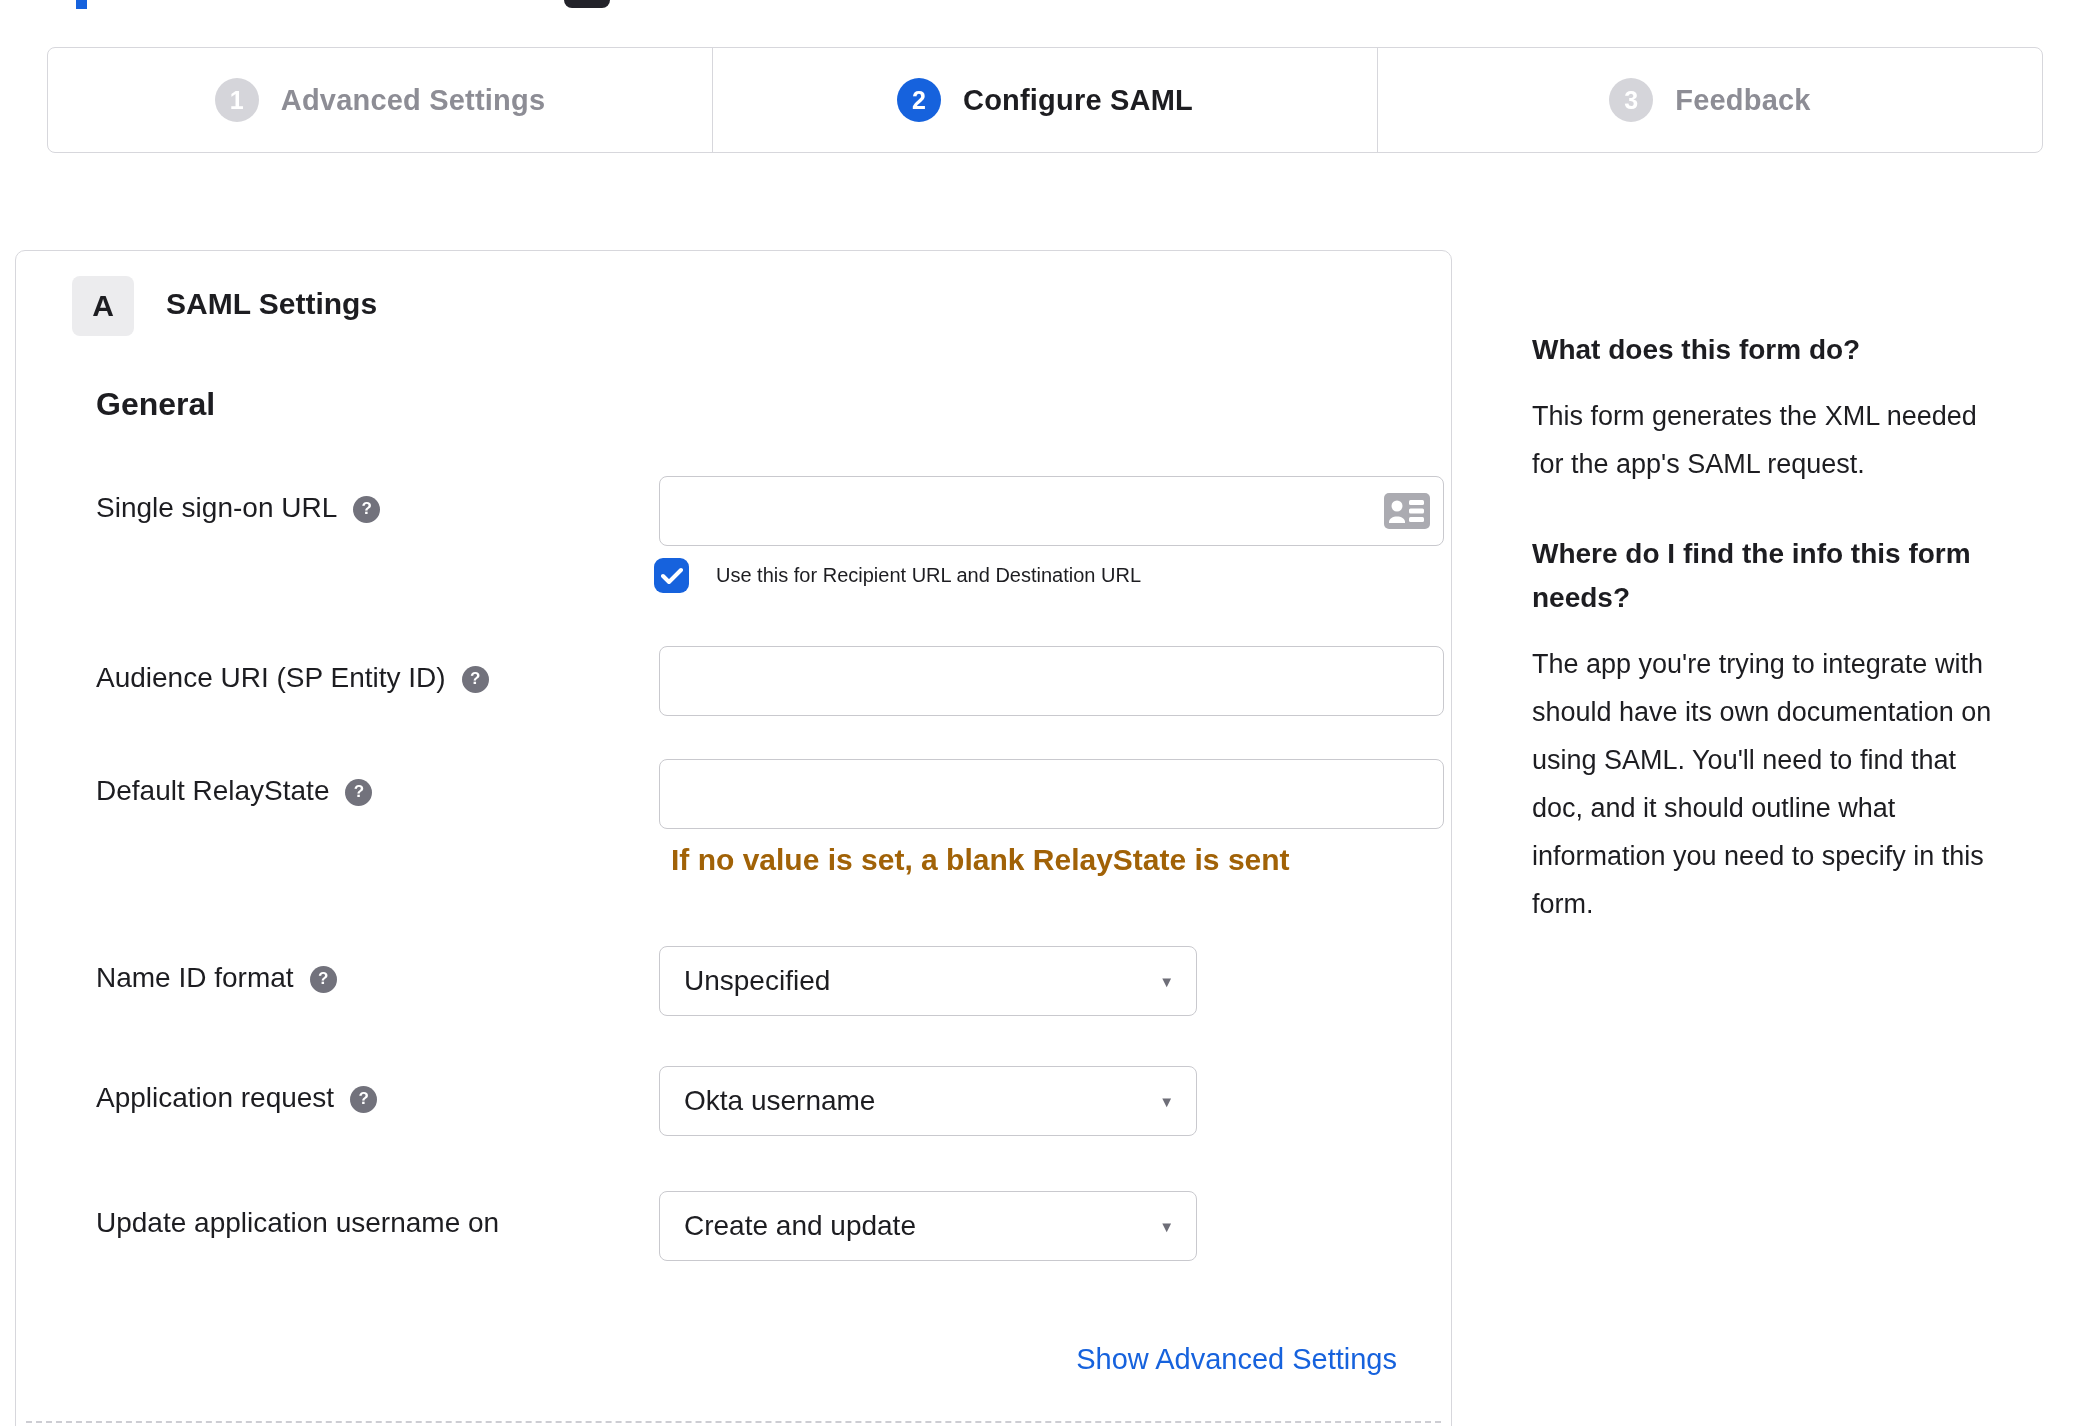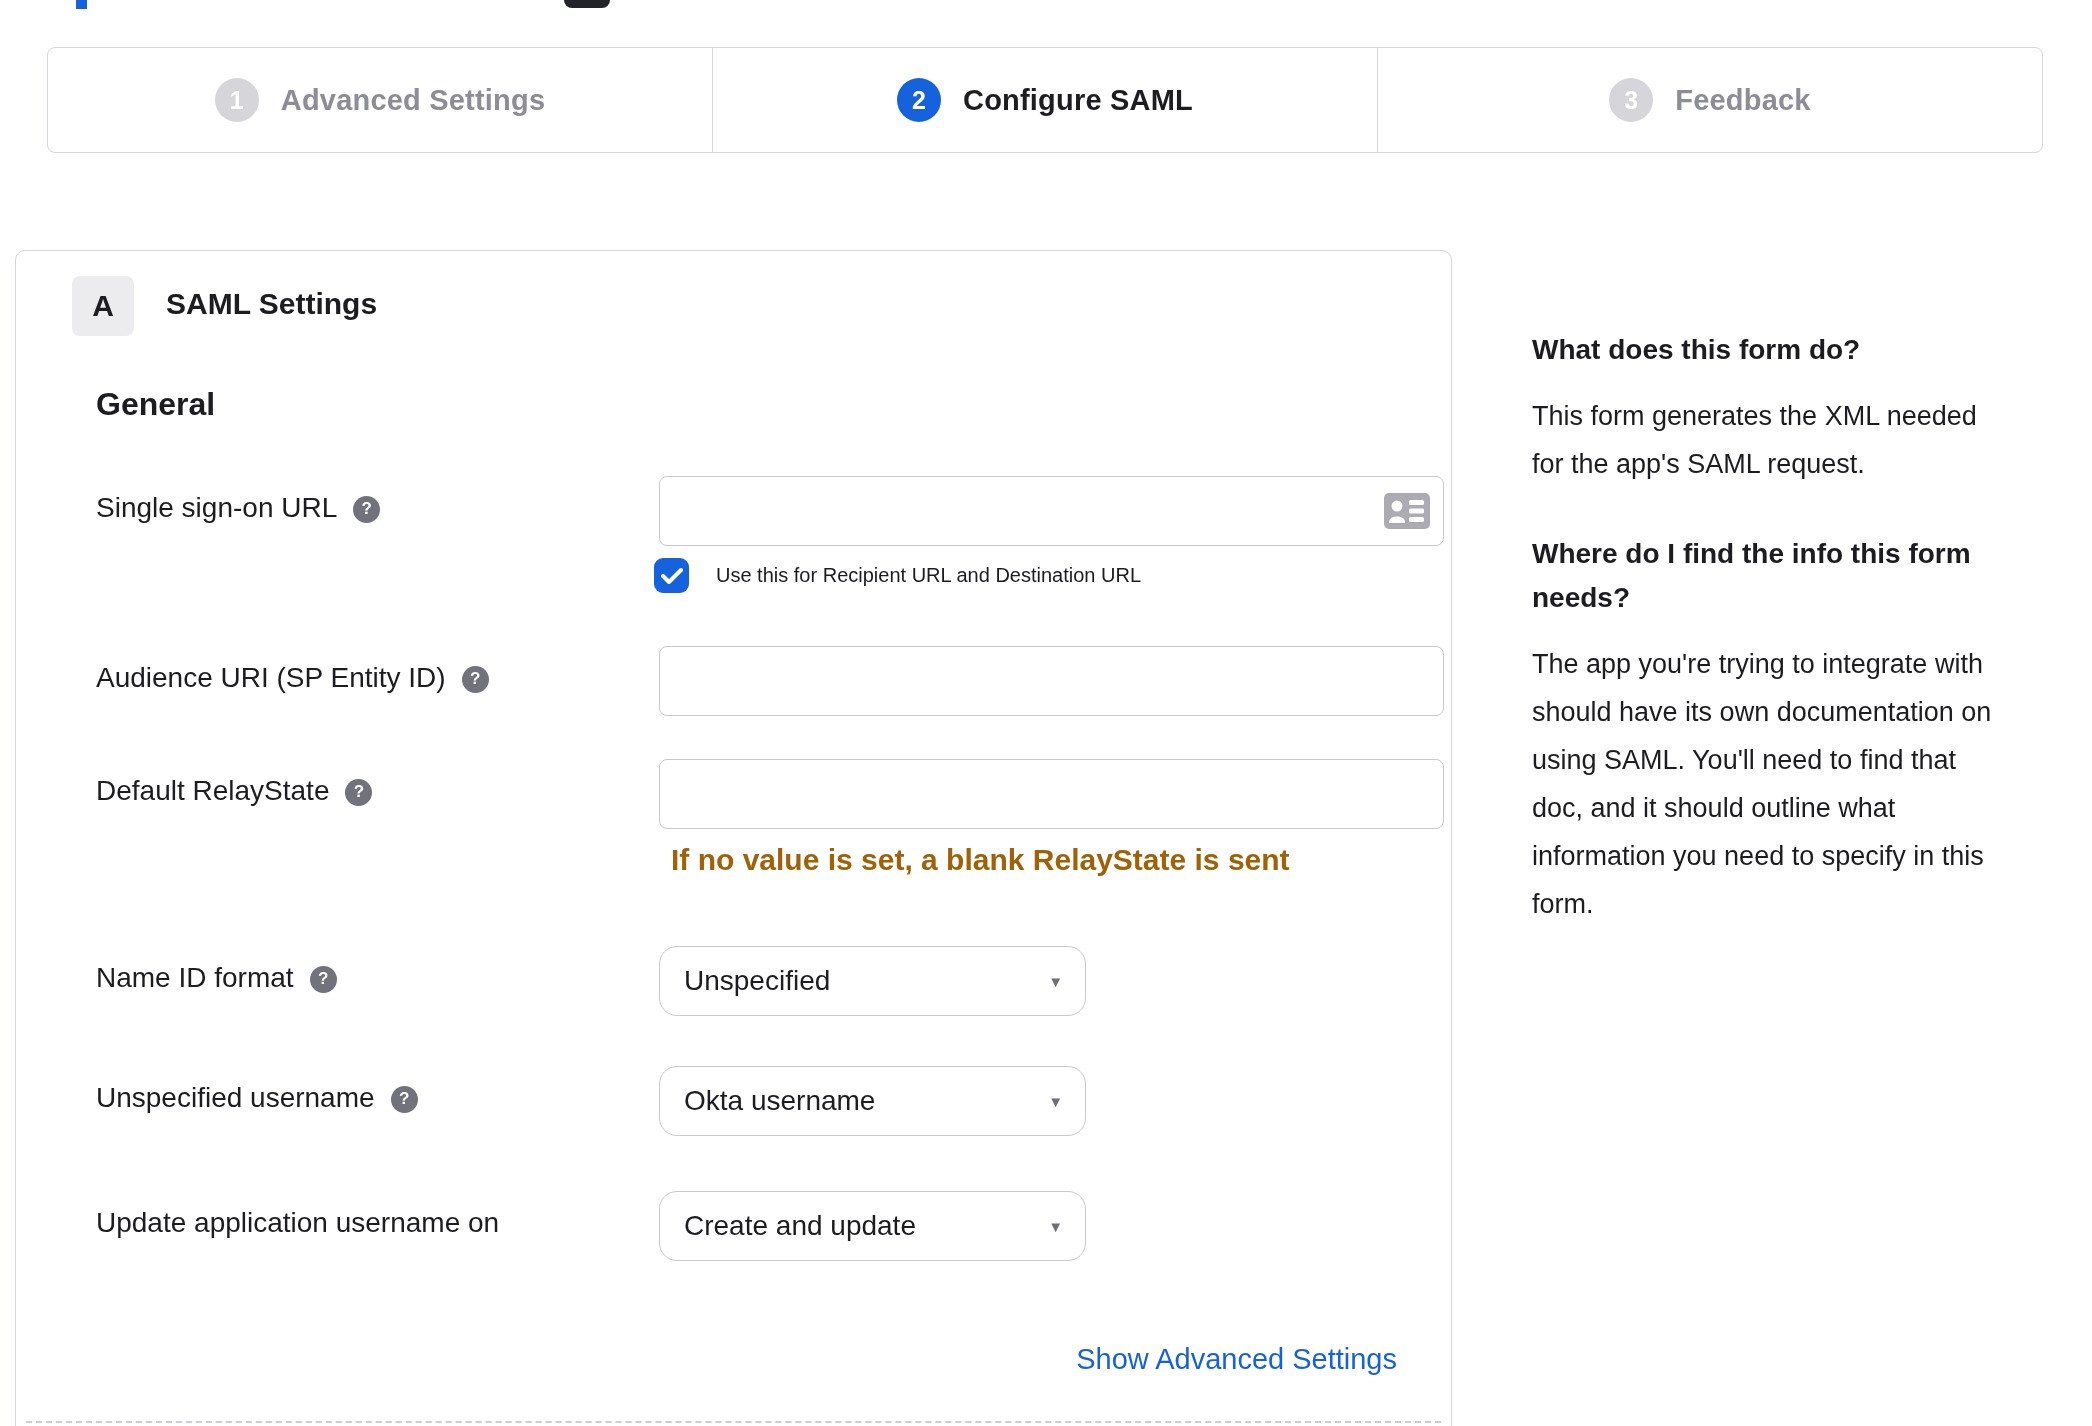--- a/index.html
+++ b/index.html
@@ -63,21 +63,21 @@
   .checkbox-row { position: absolute; left: 638px; display: flex; align-items: center; gap: 27px; cursor: pointer; }
   .checkbox {
     width: 35px; height: 35px; border-radius: 9px; background: #1662dd; flex: none;
     display: flex; align-items: center; justify-content: center;
   }
   .checkbox-label { font-size: 20px; color: #1d1d21; }
 
   .hint { font-size: 30px; color: #a16207; margin: 14px 0 0 12px; font-weight: bold; }
 
   .select-box {
-    width: 427px; height: 70px; border: 1px solid #c9c9ce; border-radius: 18px; background: #fff;
+    width: 538px; height: 70px; border: 1px solid #c9c9ce; border-radius: 8px; background: #fff;
     display: flex; align-items: center; padding: 0 24px; cursor: pointer; position: relative;
   }
   .select-value { font-size: 28px; color: #1d1d21; }
   .select-arrow { position: absolute; right: 22px; top: 50%; transform: translateY(-50%); font-size: 15px; color: #6e6e78; }
 
   .advanced-link-row { position: absolute; left: 64px; width: 1341px; text-align: right; }
   .advanced-link { font-size: 29px; color: #1662dd; text-decoration: none; cursor: pointer; padding-right: 24px; }
 
   
   .sidebar { position: absolute; left: 1532px; top: 326px; width: 470px; }
@@ -166,21 +166,21 @@
     <div class="control-cell">
       <div class="select-box">
         <span class="select-value">Unspecified</span>
         <span class="select-arrow">▼</span>
       </div>
     </div>
   </div>
 
   <div class="row" style="top:815px;">
     <div class="label-cell">
-      <span class="field-label">Unspecified username</span>
+      <span class="field-label">Application request</span>
       <span class="help-icon">?</span>
     </div>
     <div class="control-cell">
       <div class="select-box">
         <span class="select-value">Okta username</span>
         <span class="select-arrow">▼</span>
       </div>
     </div>
   </div>
 

